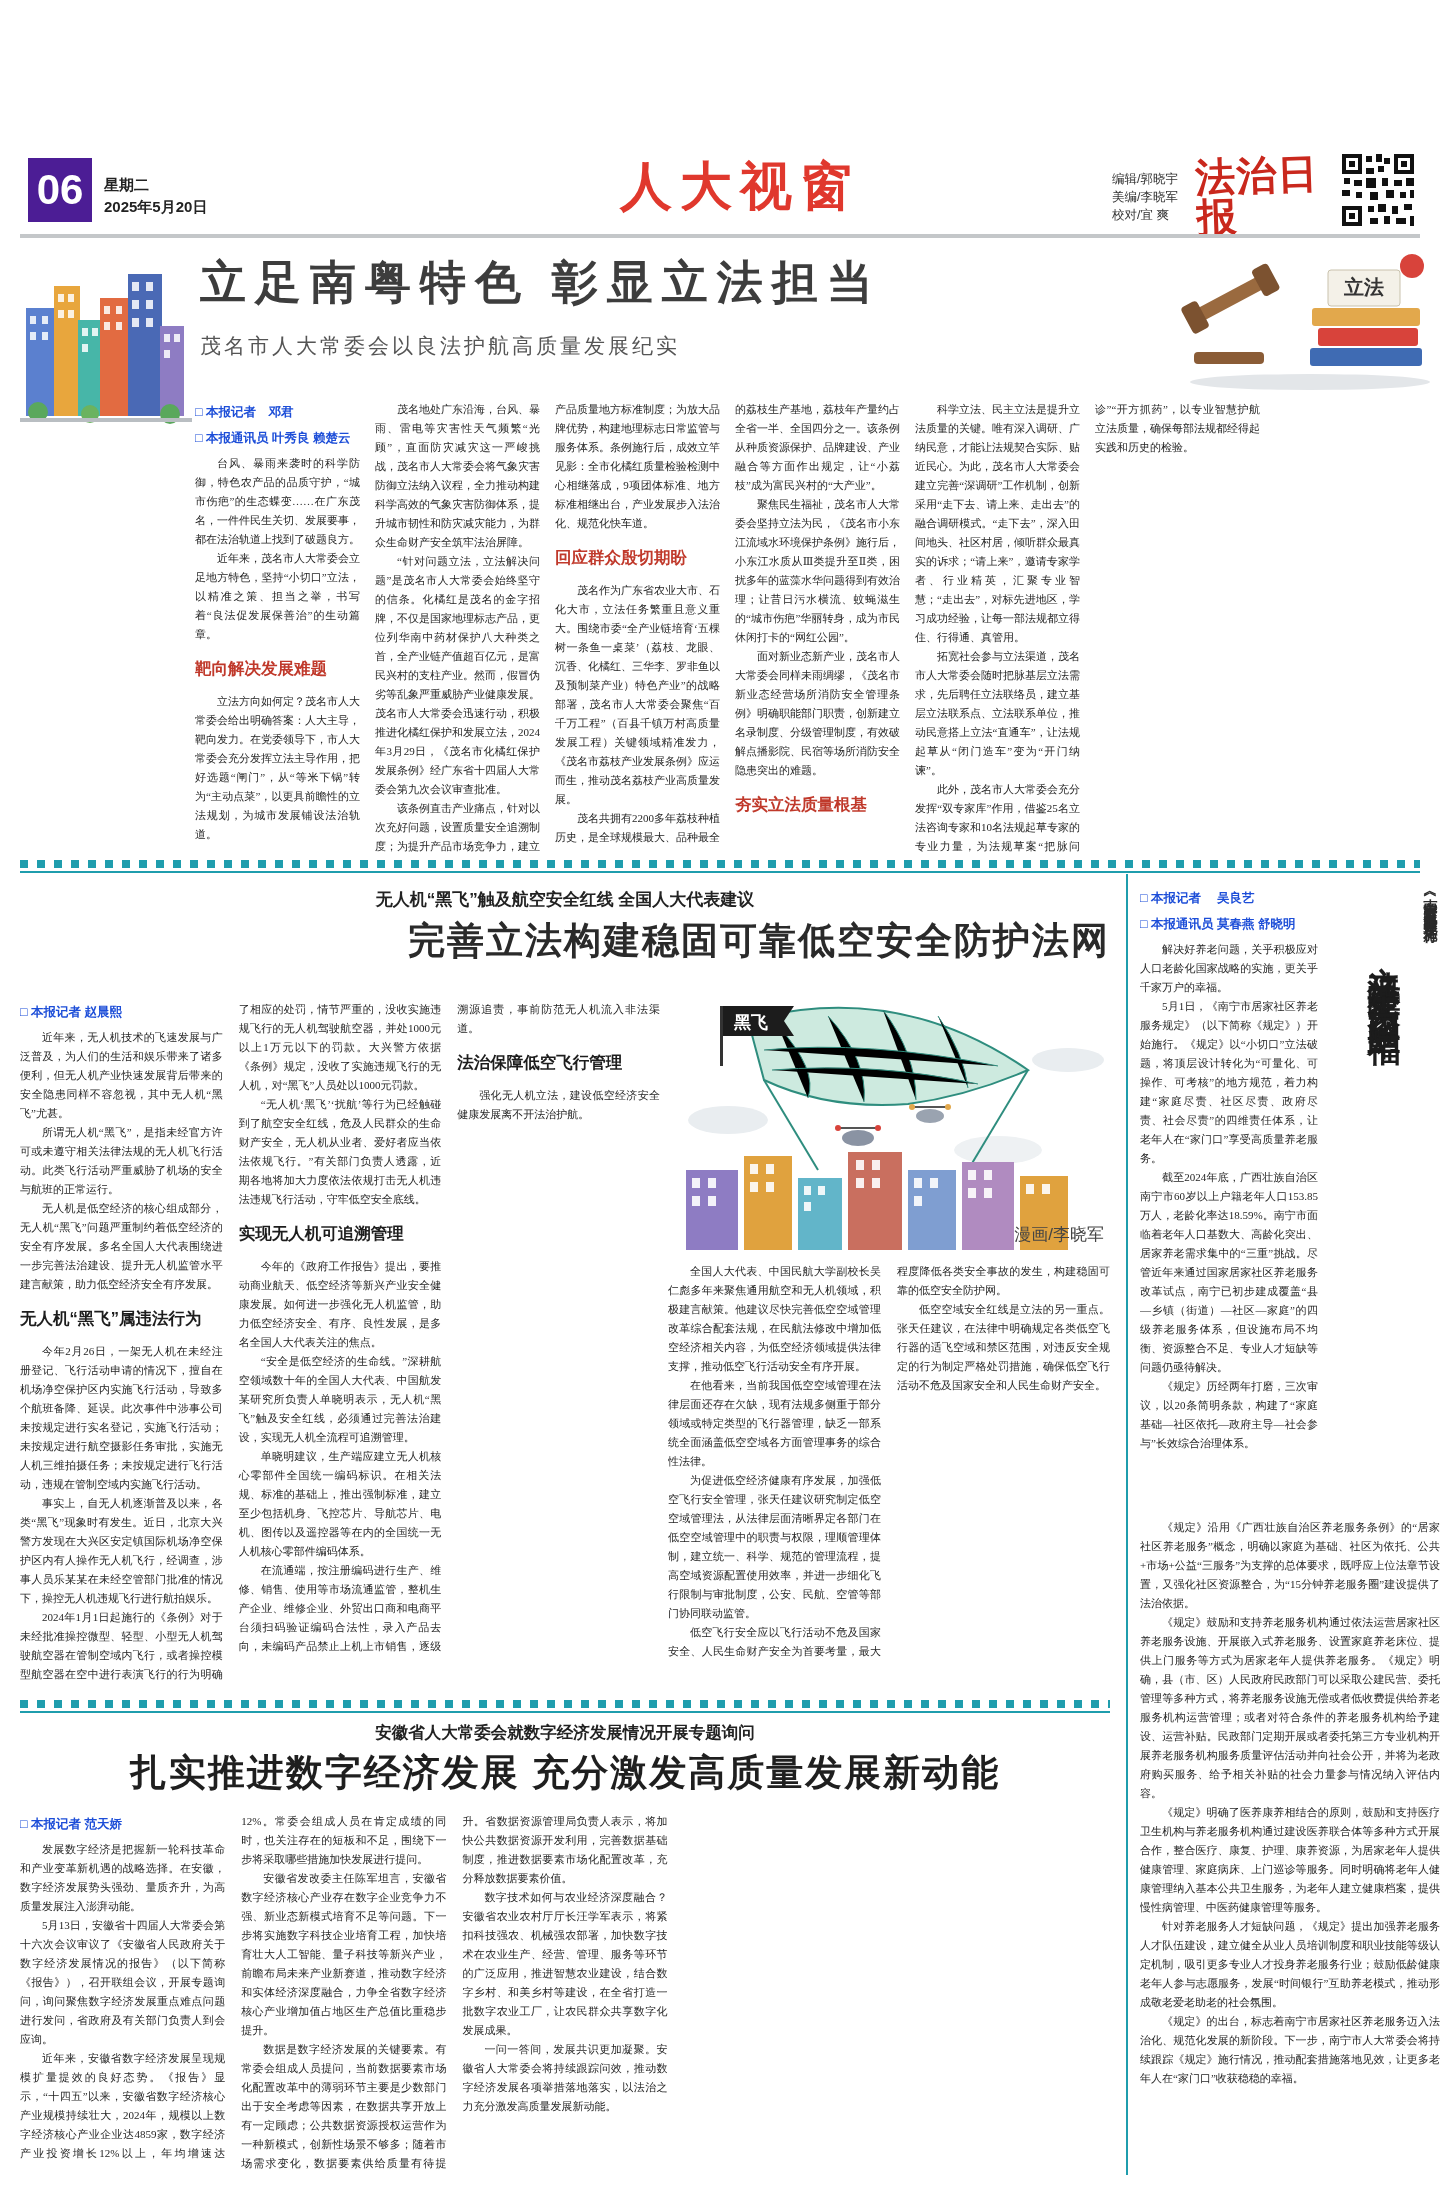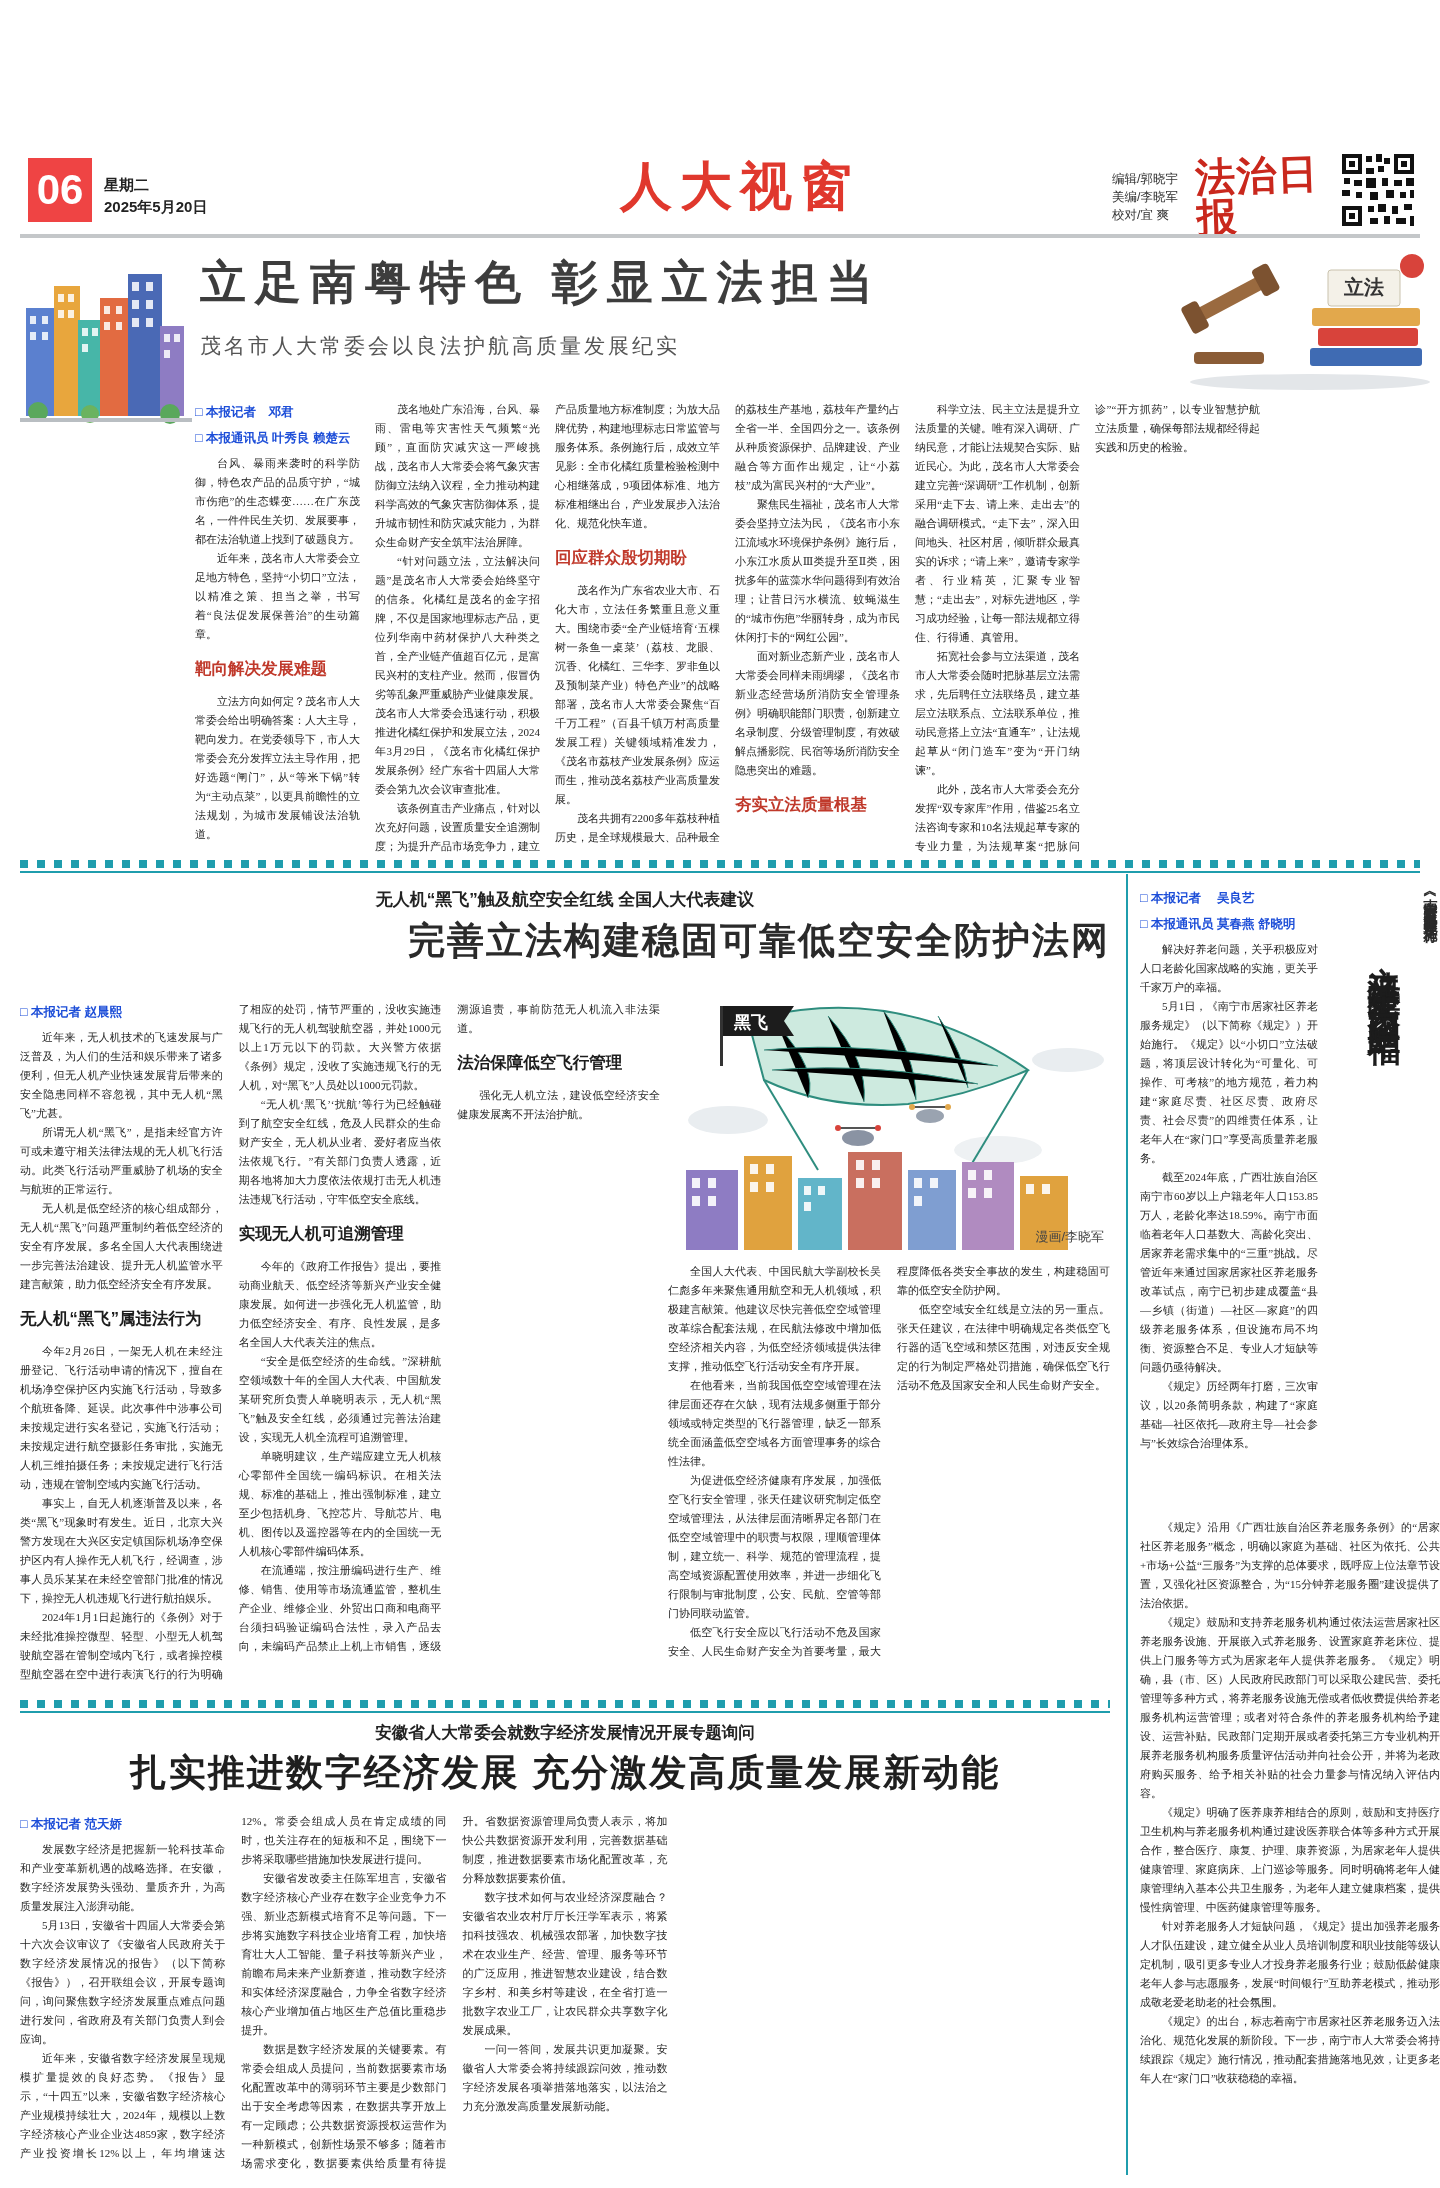--- a/index.html
+++ b/index.html
@@ -6,21 +6,21 @@
   --teal:#1f9dad;
   --red:#d93a2b;
   --dark-red:#c0392b;
   --ink:#262626;
 }
 *{box-sizing:border-box;margin:0;padding:0;}
 body{background:#ffffff;font-family:"Liberation Serif","DejaVu Serif",serif;}
 .page{position:relative;width:1440px;height:2188px;background:#fff;overflow:hidden;}
 
 
-.pagenum{position:absolute;left:28px;top:158px;width:64px;height:64px;background:#ef4444;color:#fff;
+.pagenum{position:absolute;left:28px;top:158px;width:64px;height:64px;background:#4c1d95;color:#fff;
   font-family:"Liberation Sans","DejaVu Sans",sans-serif;font-weight:bold;font-size:42px;
   display:flex;align-items:center;justify-content:center;}
 .dateblock{position:absolute;left:104px;top:174px;font-family:"Liberation Sans","DejaVu Sans",sans-serif;
   font-size:15px;font-weight:bold;color:#222;line-height:22px;}
 .sec-title{position:absolute;left:580px;top:152px;width:320px;text-align:center;color:#e0382d;
   font-family:"Liberation Sans","DejaVu Sans",sans-serif;font-weight:bold;font-size:52px;letter-spacing:8px;}
 .staff{position:absolute;left:1112px;top:170px;font-size:12.5px;line-height:18px;color:#333;
   font-family:"Liberation Sans","DejaVu Sans",sans-serif;}
 .masthead{position:absolute;left:1196px;top:156px;width:140px;color:#c9281d;font-weight:bold;
   font-size:40px;line-height:40px;font-family:"Liberation Serif","DejaVu Serif",serif;
@@ -54,21 +54,21 @@
 .col-subhead.red{color:var(--dark-red);}
 
 
 .drone-kicker{position:absolute;left:20px;top:888px;width:1090px;text-align:center;
   font-family:"Liberation Sans","DejaVu Sans",sans-serif;font-size:17px;font-weight:bold;color:#222;}
 .drone-head{position:absolute;left:20px;top:916px;width:1090px;text-align:right;
   font-family:"Liberation Sans","DejaVu Sans",sans-serif;font-size:37px;font-weight:bold;color:#2a2a2a;letter-spacing:2px;}
 .drone-body-a{position:absolute;left:20px;top:1000px;width:640px;height:690px;
   column-count:3;column-gap:16px;column-fill:auto;overflow:hidden;}
 .illus-drone{position:absolute;left:668px;top:1000px;width:442px;height:250px;}
-.cartoon-caption{position:absolute;right:6px;bottom:4px;font-size:13px;color:#444;
+.cartoon-caption{position:absolute;right:6px;bottom:4px;font-size:17px;color:#444;
   font-family:"Liberation Sans","DejaVu Sans",sans-serif;}
 .drone-body-b{position:absolute;left:668px;top:1262px;width:442px;height:428px;
   column-count:2;column-gap:16px;column-fill:auto;overflow:hidden;}
 
 
 .elder-panel{position:absolute;left:1140px;top:878px;width:300px;height:1297px;}
 .elder-narrow{position:absolute;left:0;top:8px;width:178px;height:615px;overflow:hidden;}
 .elder-vhead{position:absolute;right:34px;top:62px;height:620px;writing-mode:vertical-rl;
   font-family:"Liberation Sans","DejaVu Sans",sans-serif;font-size:33px;font-weight:bold;color:#1c1c1c;letter-spacing:5px;}
 .elder-vkicker{position:absolute;right:0;top:8px;height:400px;writing-mode:vertical-rl;

